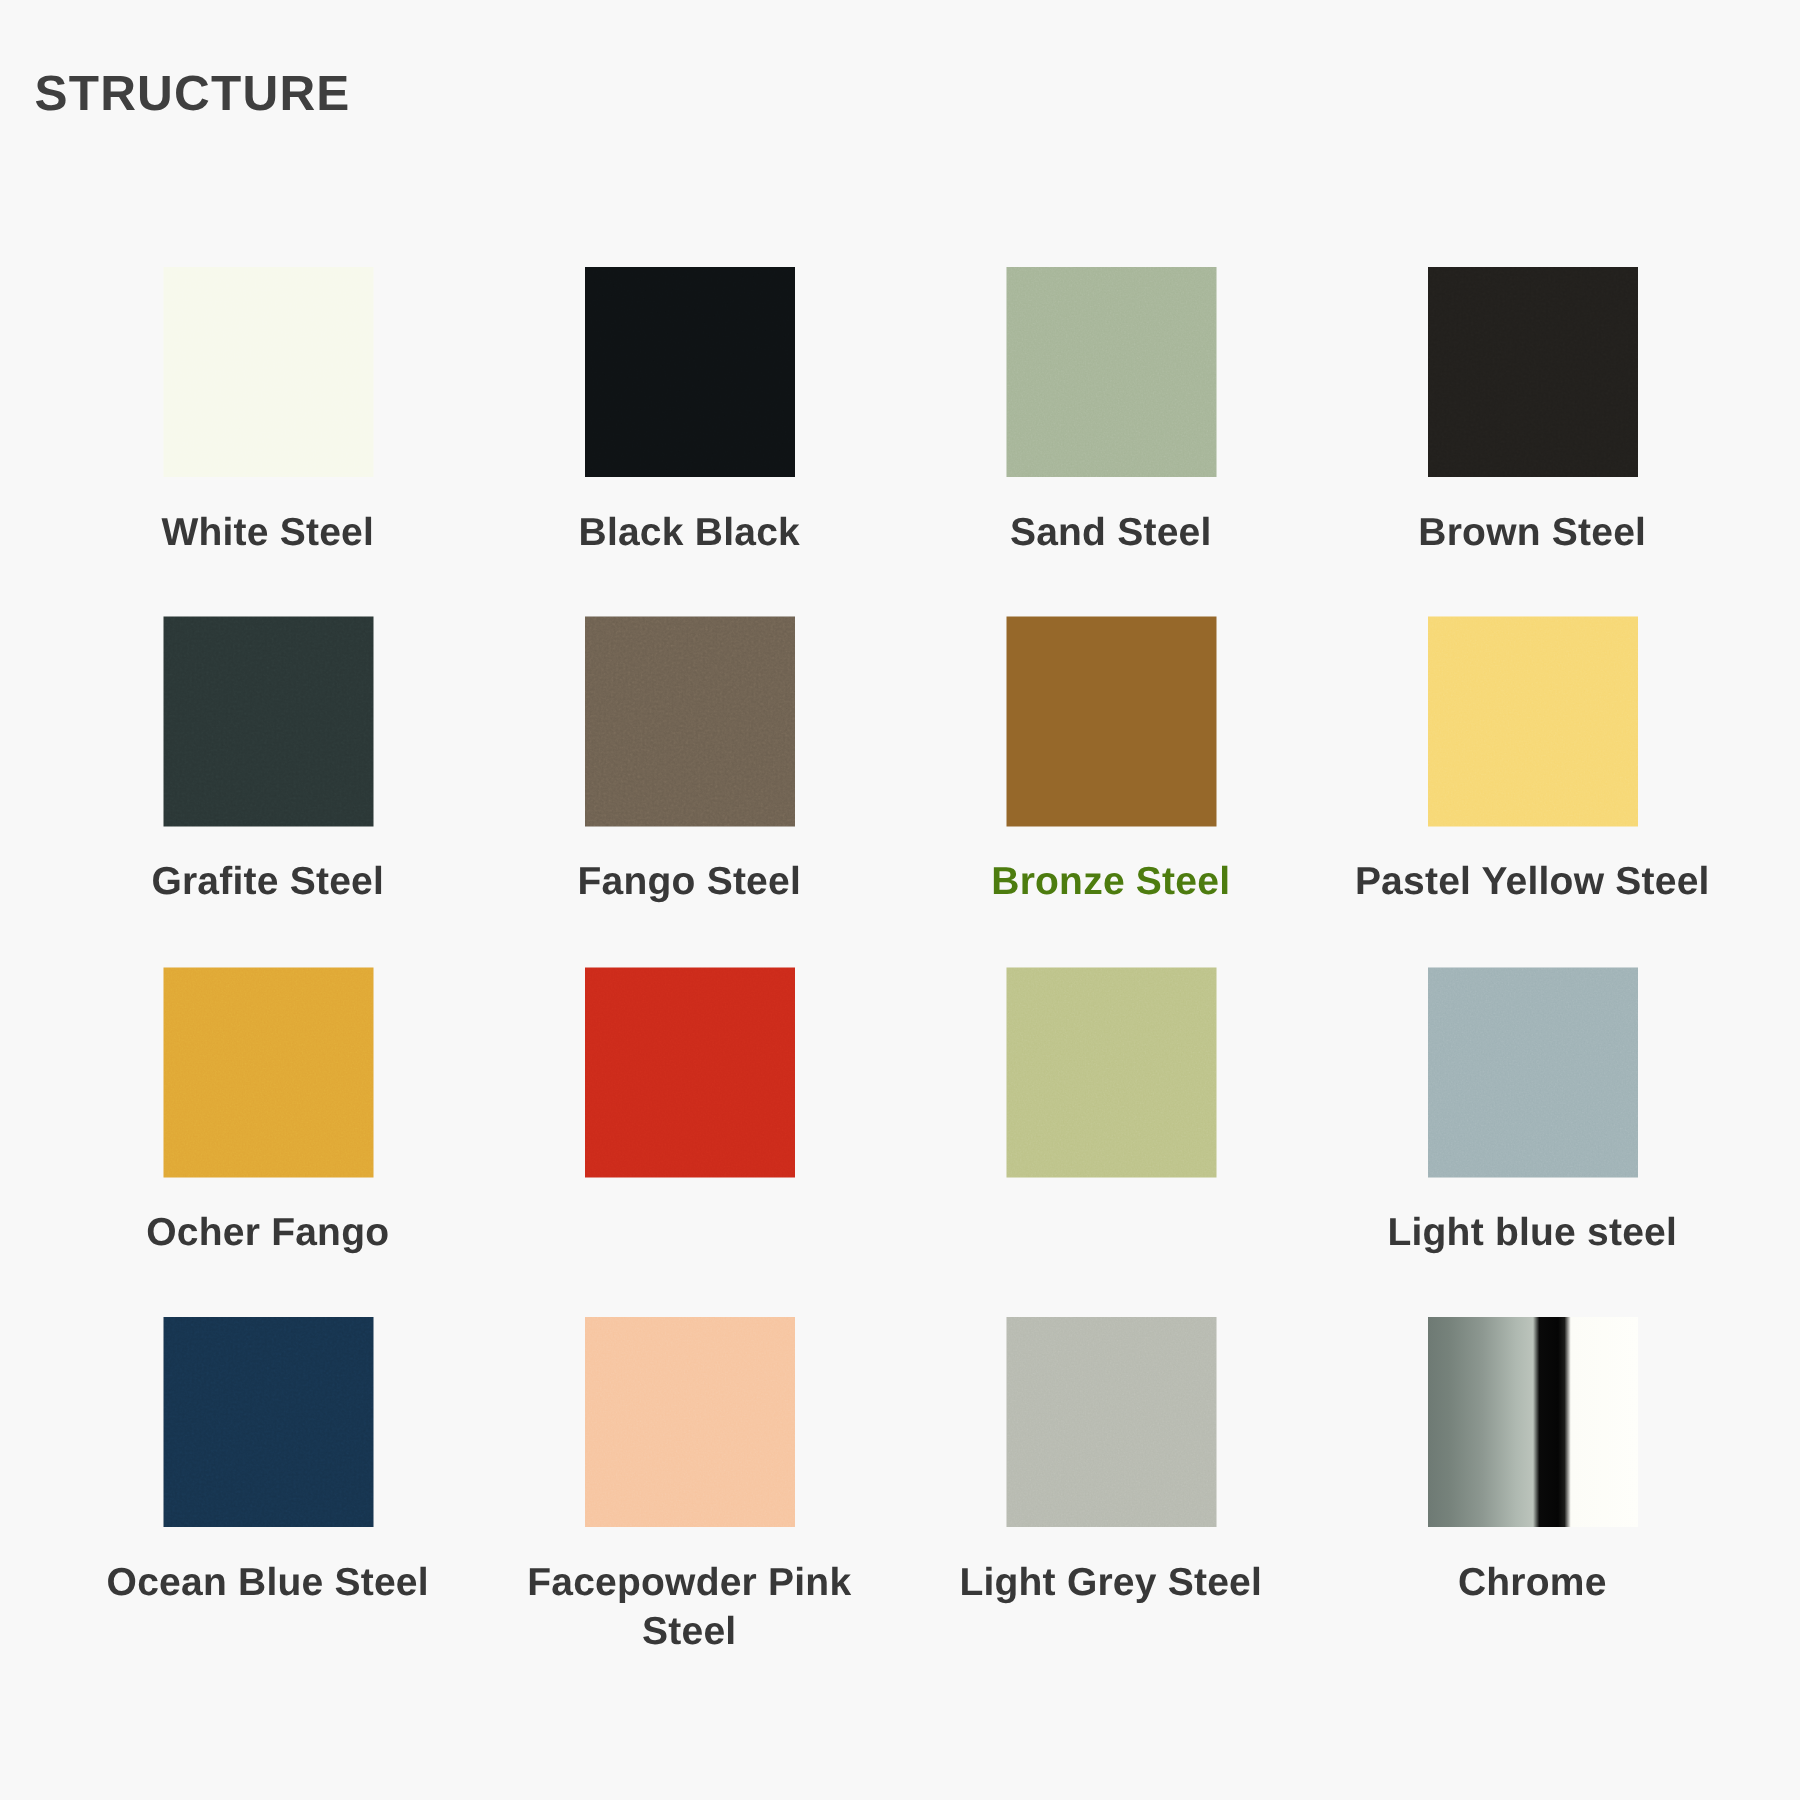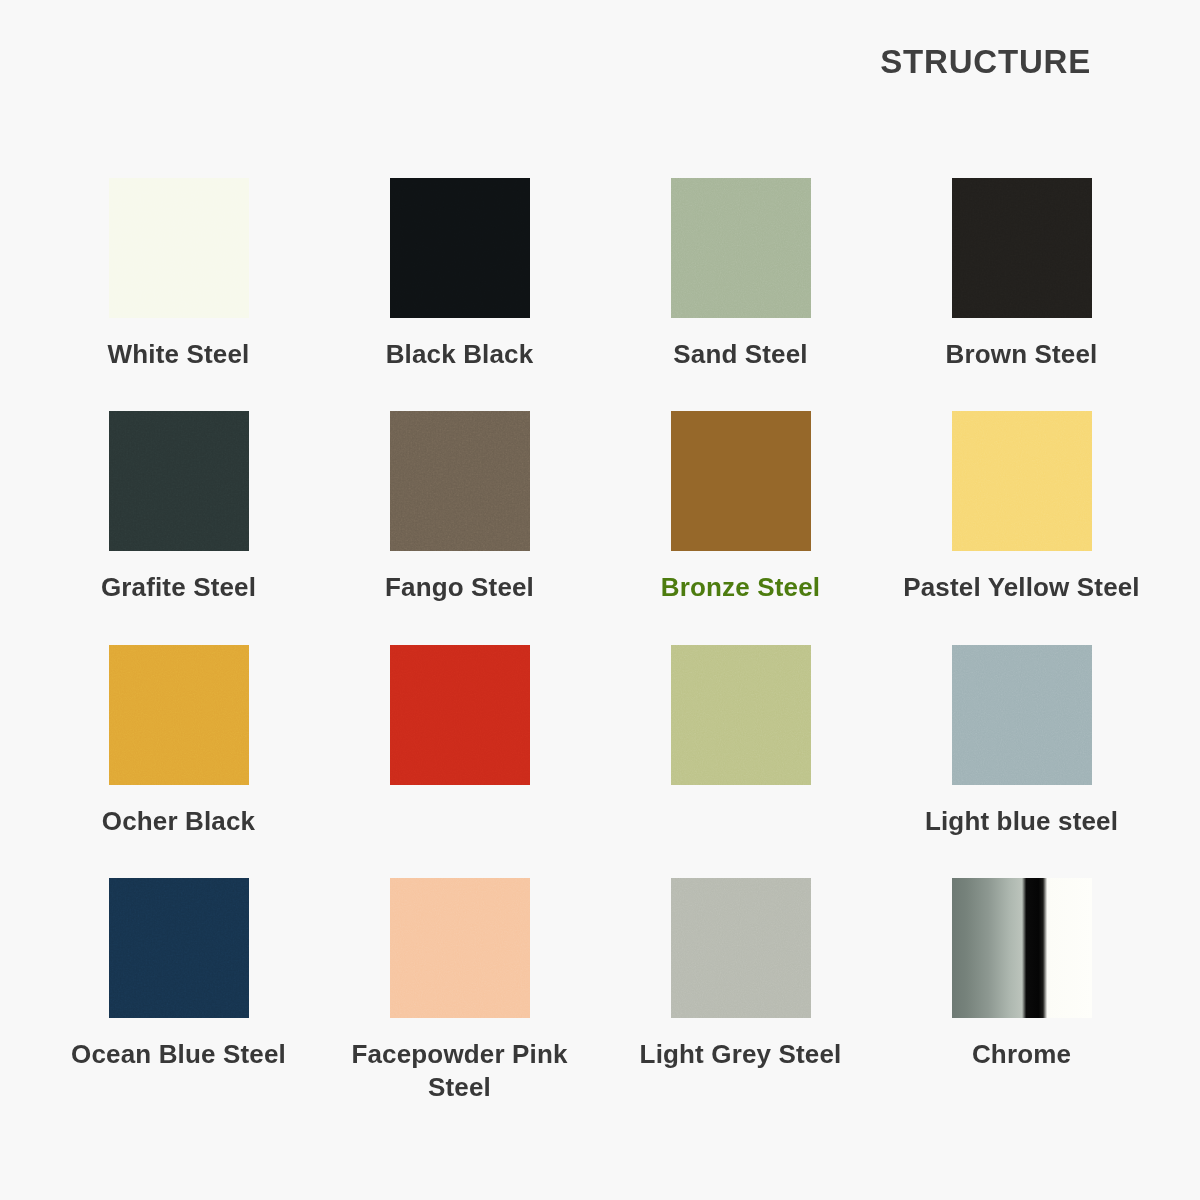--- a/index.html
+++ b/index.html
@@ -22,21 +22,22 @@
     height: 1200px;
     box-sizing: border-box;
   }
 
   
   .title-wrap {
     position: absolute;
     top: 44px;
     left: 0;
     width: 1091px;
-    text-align: right;
+    text-align: left;
+    padding-left: 23px;
   }
   .title {
     display: inline-block;
     font-size: 33px;
     font-weight: 700;
     letter-spacing: 0.8px;
     color: #3f3f3f;
     line-height: 1.1;
     margin: 0;
   }
@@ -187,21 +188,21 @@
             </svg></div>
         </div>
         <div class="label" style="color: rgb(56, 56, 56);">Pastel Yellow Steel</div>
       </div>
       <div class="cell row-2">
         <div class="swatch" style="background-color: rgb(224, 167, 53);">
           <div class="grain"><svg width="140" height="140" preserveAspectRatio="none">
               <rect width="140" height="140" filter="url(#grain-fine)"></rect>
             </svg></div>
         </div>
-        <div class="label" style="color: rgb(56, 56, 56);">Ocher Black</div>
+        <div class="label" style="color: rgb(56, 56, 56);">Ocher Fango</div>
       </div>
       <div class="cell row-2">
         <div class="swatch" style="background-color: rgb(204, 42, 26);">
           <div class="grain"><svg width="140" height="140" preserveAspectRatio="none">
               <rect width="140" height="140" filter="url(#grain-fine)"></rect>
             </svg></div>
         </div>
       </div>
       <div class="cell row-2">
         <div class="swatch" style="background-color: rgb(189, 195, 137);">

